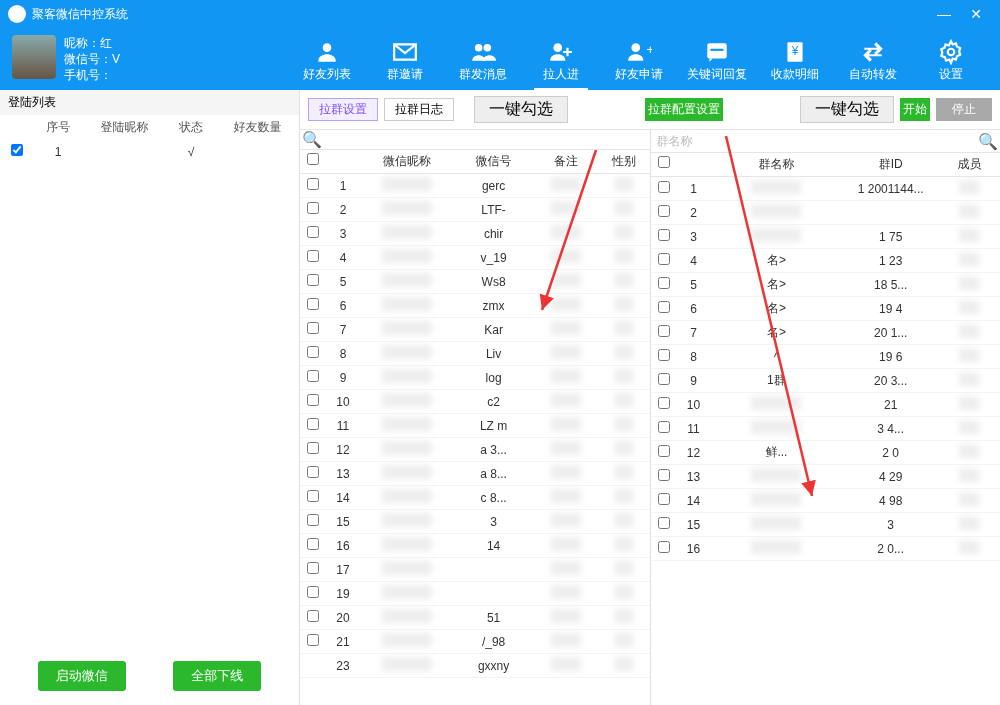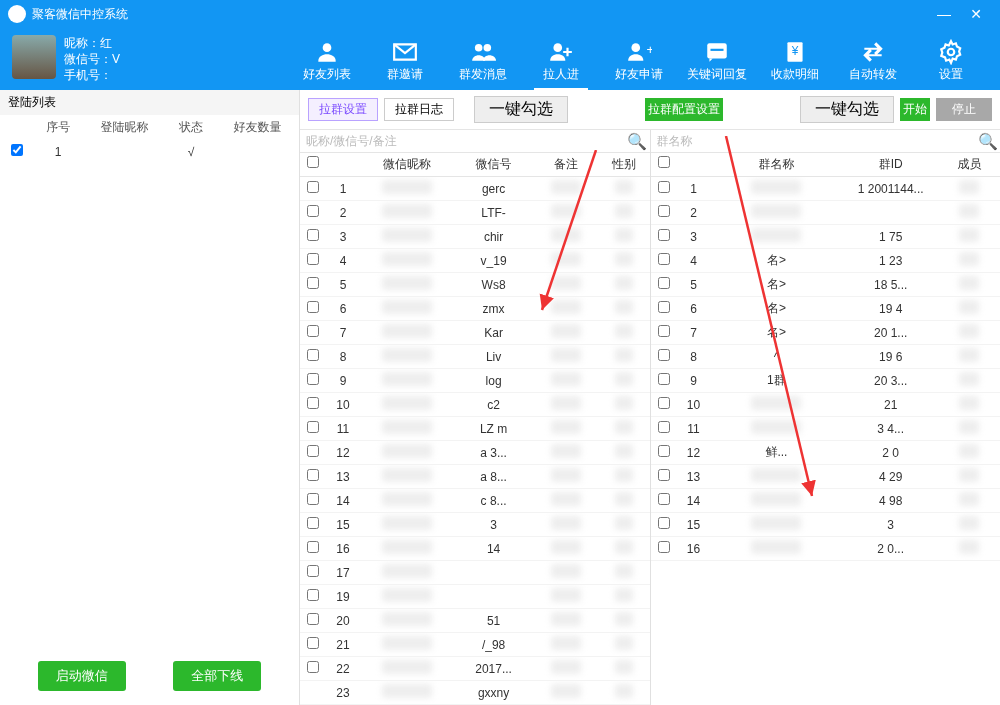--- a/index.html
+++ b/index.html
@@ -211,21 +211,20 @@
       <button class="btn-grn">拉群配置设置</button>
       <span style="flex:1"></span>
       <button class="btn-gray">一键勾选</button>
       <button class="btn-grn">开始</button>
       <button class="btn-gry2">停止</button>
     </div>
 
     <div class="panels">
       <div class="panel">
         <div class="search-row">
-          <input placeholder="昵称/微信号/备注" style="">
           <span class="sicon">🔍</span>
         </div>
         <div class="grid">
           <div class="grid-header">
             <div class="cell c-chk"><input type="checkbox" class="chk" style=""></div>
             <div class="cell c-idx"></div>
             <div class="cell c-a">微信昵称</div>
             <div class="cell c-b">微信号</div>
             <div class="cell c-c">备注</div>
             <div class="cell c-d">性别</div>
@@ -381,28 +380,20 @@
                 <div class="cell c-a"><span class="blur" style="display:inline-block;width:50px"></span></div>
                 <div class="cell c-b">51</div>
                 <div class="cell c-c"><span class="blur" style="display:inline-block;width:30px"></span></div>
                 <div class="cell c-d"><span class="blur" style="display:inline-block;width:18px"></span></div>
               </div>
               <div class="grid-row">
                 <div class="cell c-chk"><input type="checkbox" class="chk" style=""></div>
                 <div class="cell c-idx">21</div>
                 <div class="cell c-a"><span class="blur" style="display:inline-block;width:50px"></span></div>
                 <div class="cell c-b">/_98</div>
-                <div class="cell c-c"><span class="blur" style="display:inline-block;width:30px"></span></div>
-                <div class="cell c-d"><span class="blur" style="display:inline-block;width:18px"></span></div>
-              </div>
-              <div class="grid-row">
-                <div class="cell c-chk"><input type="checkbox" class="chk" style=""></div>
-                <div class="cell c-idx">22</div>
-                <div class="cell c-a"><span class="blur" style="display:inline-block;width:50px"></span></div>
-                <div class="cell c-b">2017...</div>
                 <div class="cell c-c"><span class="blur" style="display:inline-block;width:30px"></span></div>
                 <div class="cell c-d"><span class="blur" style="display:inline-block;width:18px"></span></div>
               </div>
               <div class="grid-row">
                 <div class="cell c-chk"></div>
                 <div class="cell c-idx">23</div>
                 <div class="cell c-a"><span class="blur" style="display:inline-block;width:50px"></span></div>
                 <div class="cell c-b">gxxny</div>
                 <div class="cell c-c"><span class="blur" style="display:inline-block;width:30px"></span></div>
                 <div class="cell c-d"><span class="blur" style="display:inline-block;width:18px"></span></div>

